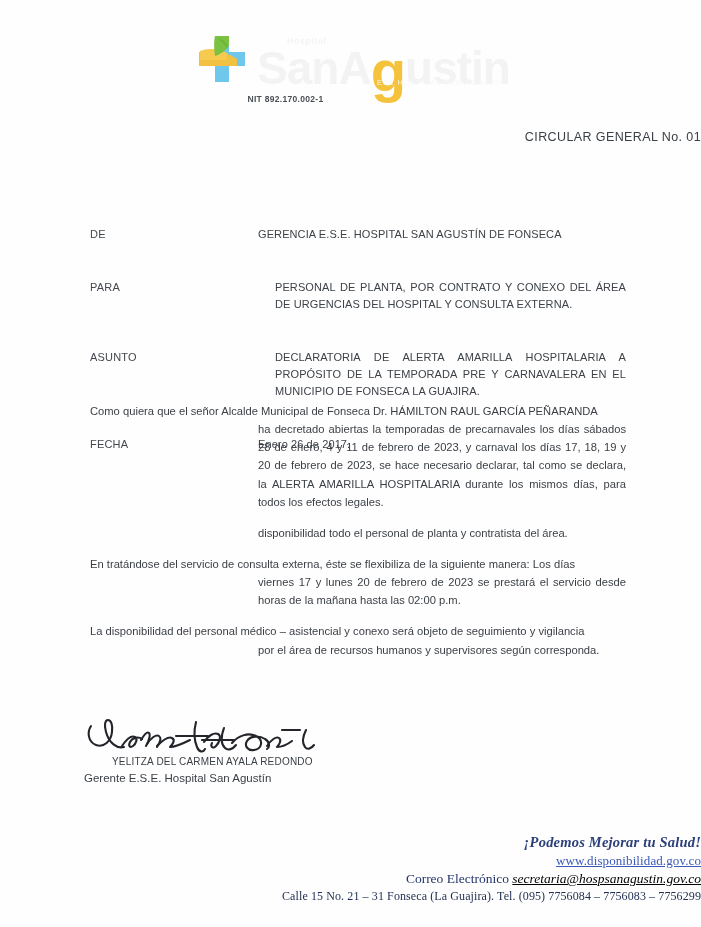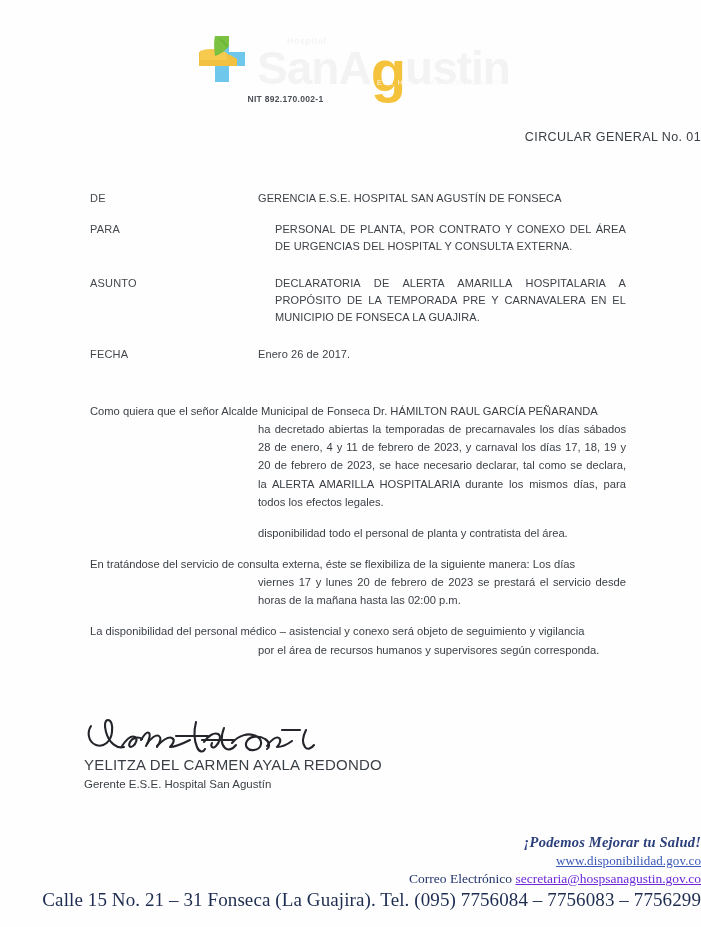--- a/index.html
+++ b/index.html
@@ -104,20 +104,21 @@
   
   .meta {
     position: absolute;
     top: 190px;
     left: 90px;
     width: 536px;
   }
   .meta-row {
     display: flex;
     margin-bottom: 14px;
+    margin-top: 36px;
   }
   .meta-label {
     width: 168px;
     flex: 0 0 168px;
     font-size: 11px;
     letter-spacing: 0.2px;
     color: #43484e;
     line-height: 1.55;
   }
   .meta-value {
@@ -156,24 +157,25 @@
 
   
   .sig-block {
     position: absolute;
     top: 716px;
     left: 84px;
     width: 400px;
   }
   .sig-svg { display: block; }
   .sig-name {
-    font-size: 15px;
+    font-size: 10px;
     letter-spacing: 0.2px;
     color: #3a3f45;
     margin-top: -4px;
+    margin-left: 28px;
   }
   .sig-role {
     font-size: 11.5px;
     color: #3a3f45;
     margin-top: 5px;
   }
 
   
   .footer {
     position: absolute;
@@ -196,25 +198,26 @@
     text-decoration: underline;
     margin-top: 2px;
     letter-spacing: 0.1px;
   }
   .f-mail-line {
     font-size: 13.5px;
     color: #23356b;
     margin-top: 2px;
   }
   .f-mail-link {
-    color: #6d28d9;
+    color: #000000;
     text-decoration: underline;
+    font-style: italic;
   }
   .f-addr {
-    font-size: 19px;
+    font-size: 12px;
     color: #1d2c50;
     margin-top: 2px;
     letter-spacing: 0.1px;
   }
 </style>
 </head>
 <body>
 
 <div class="page">
 

